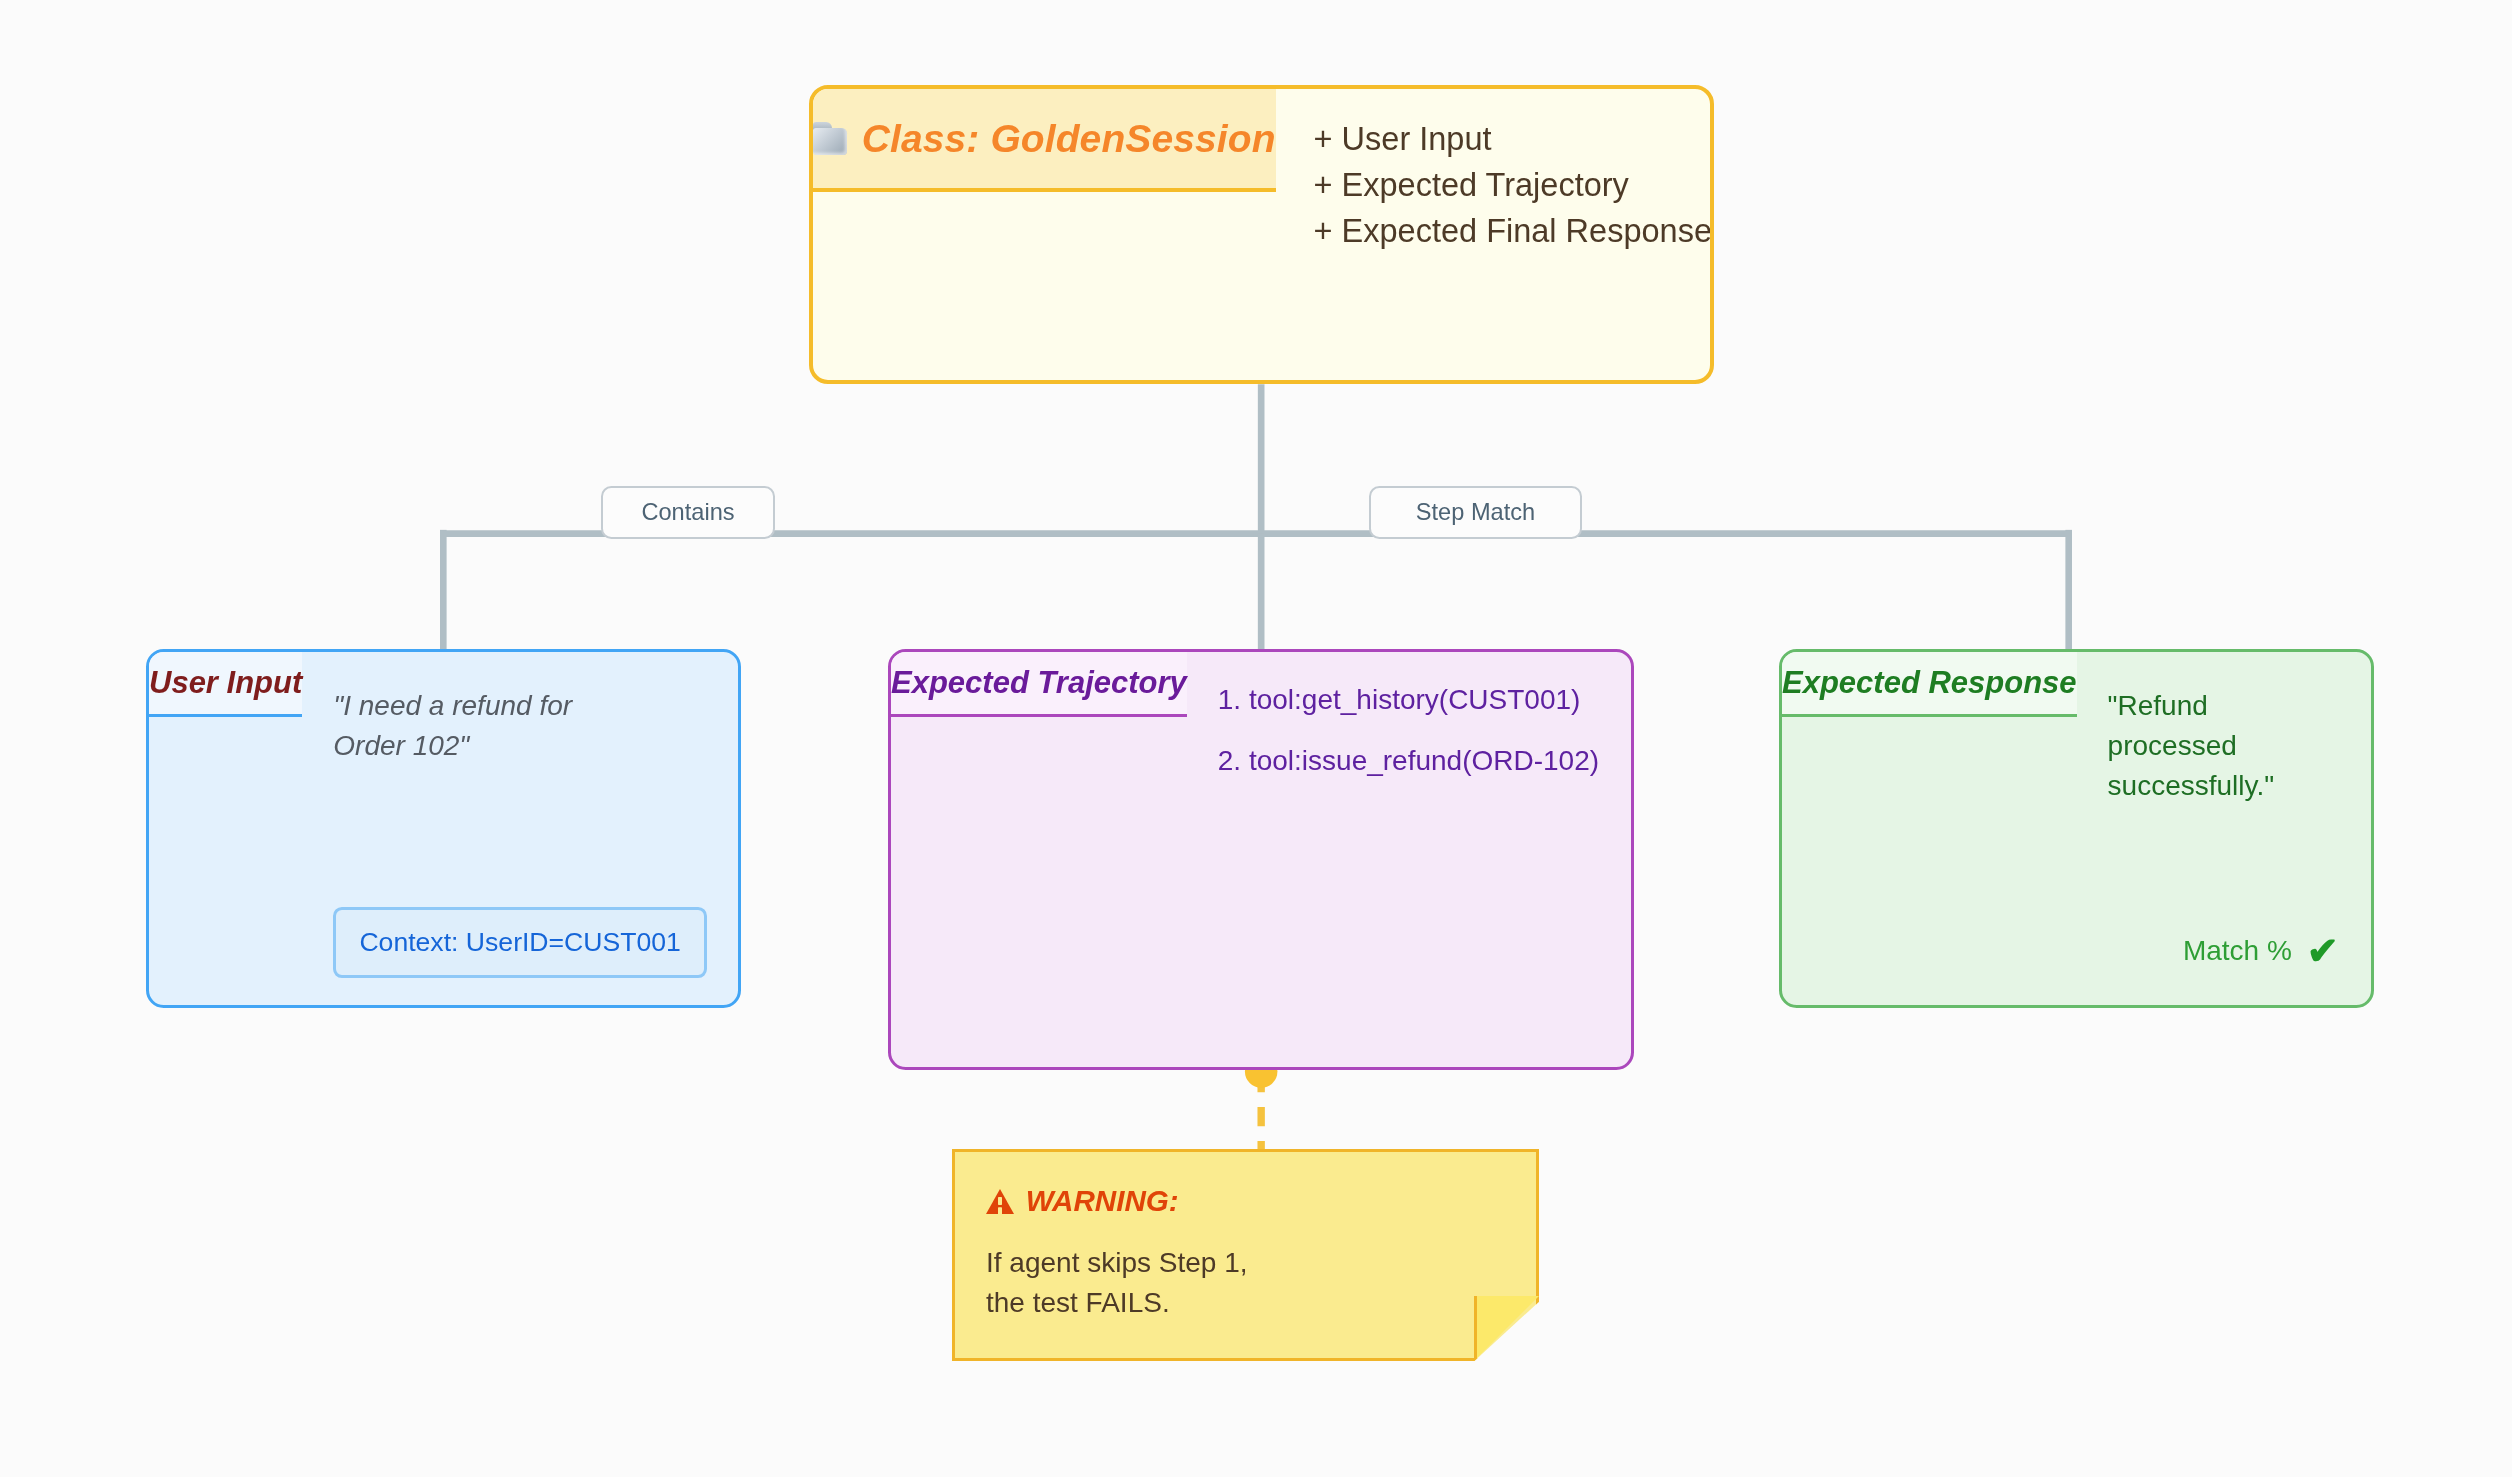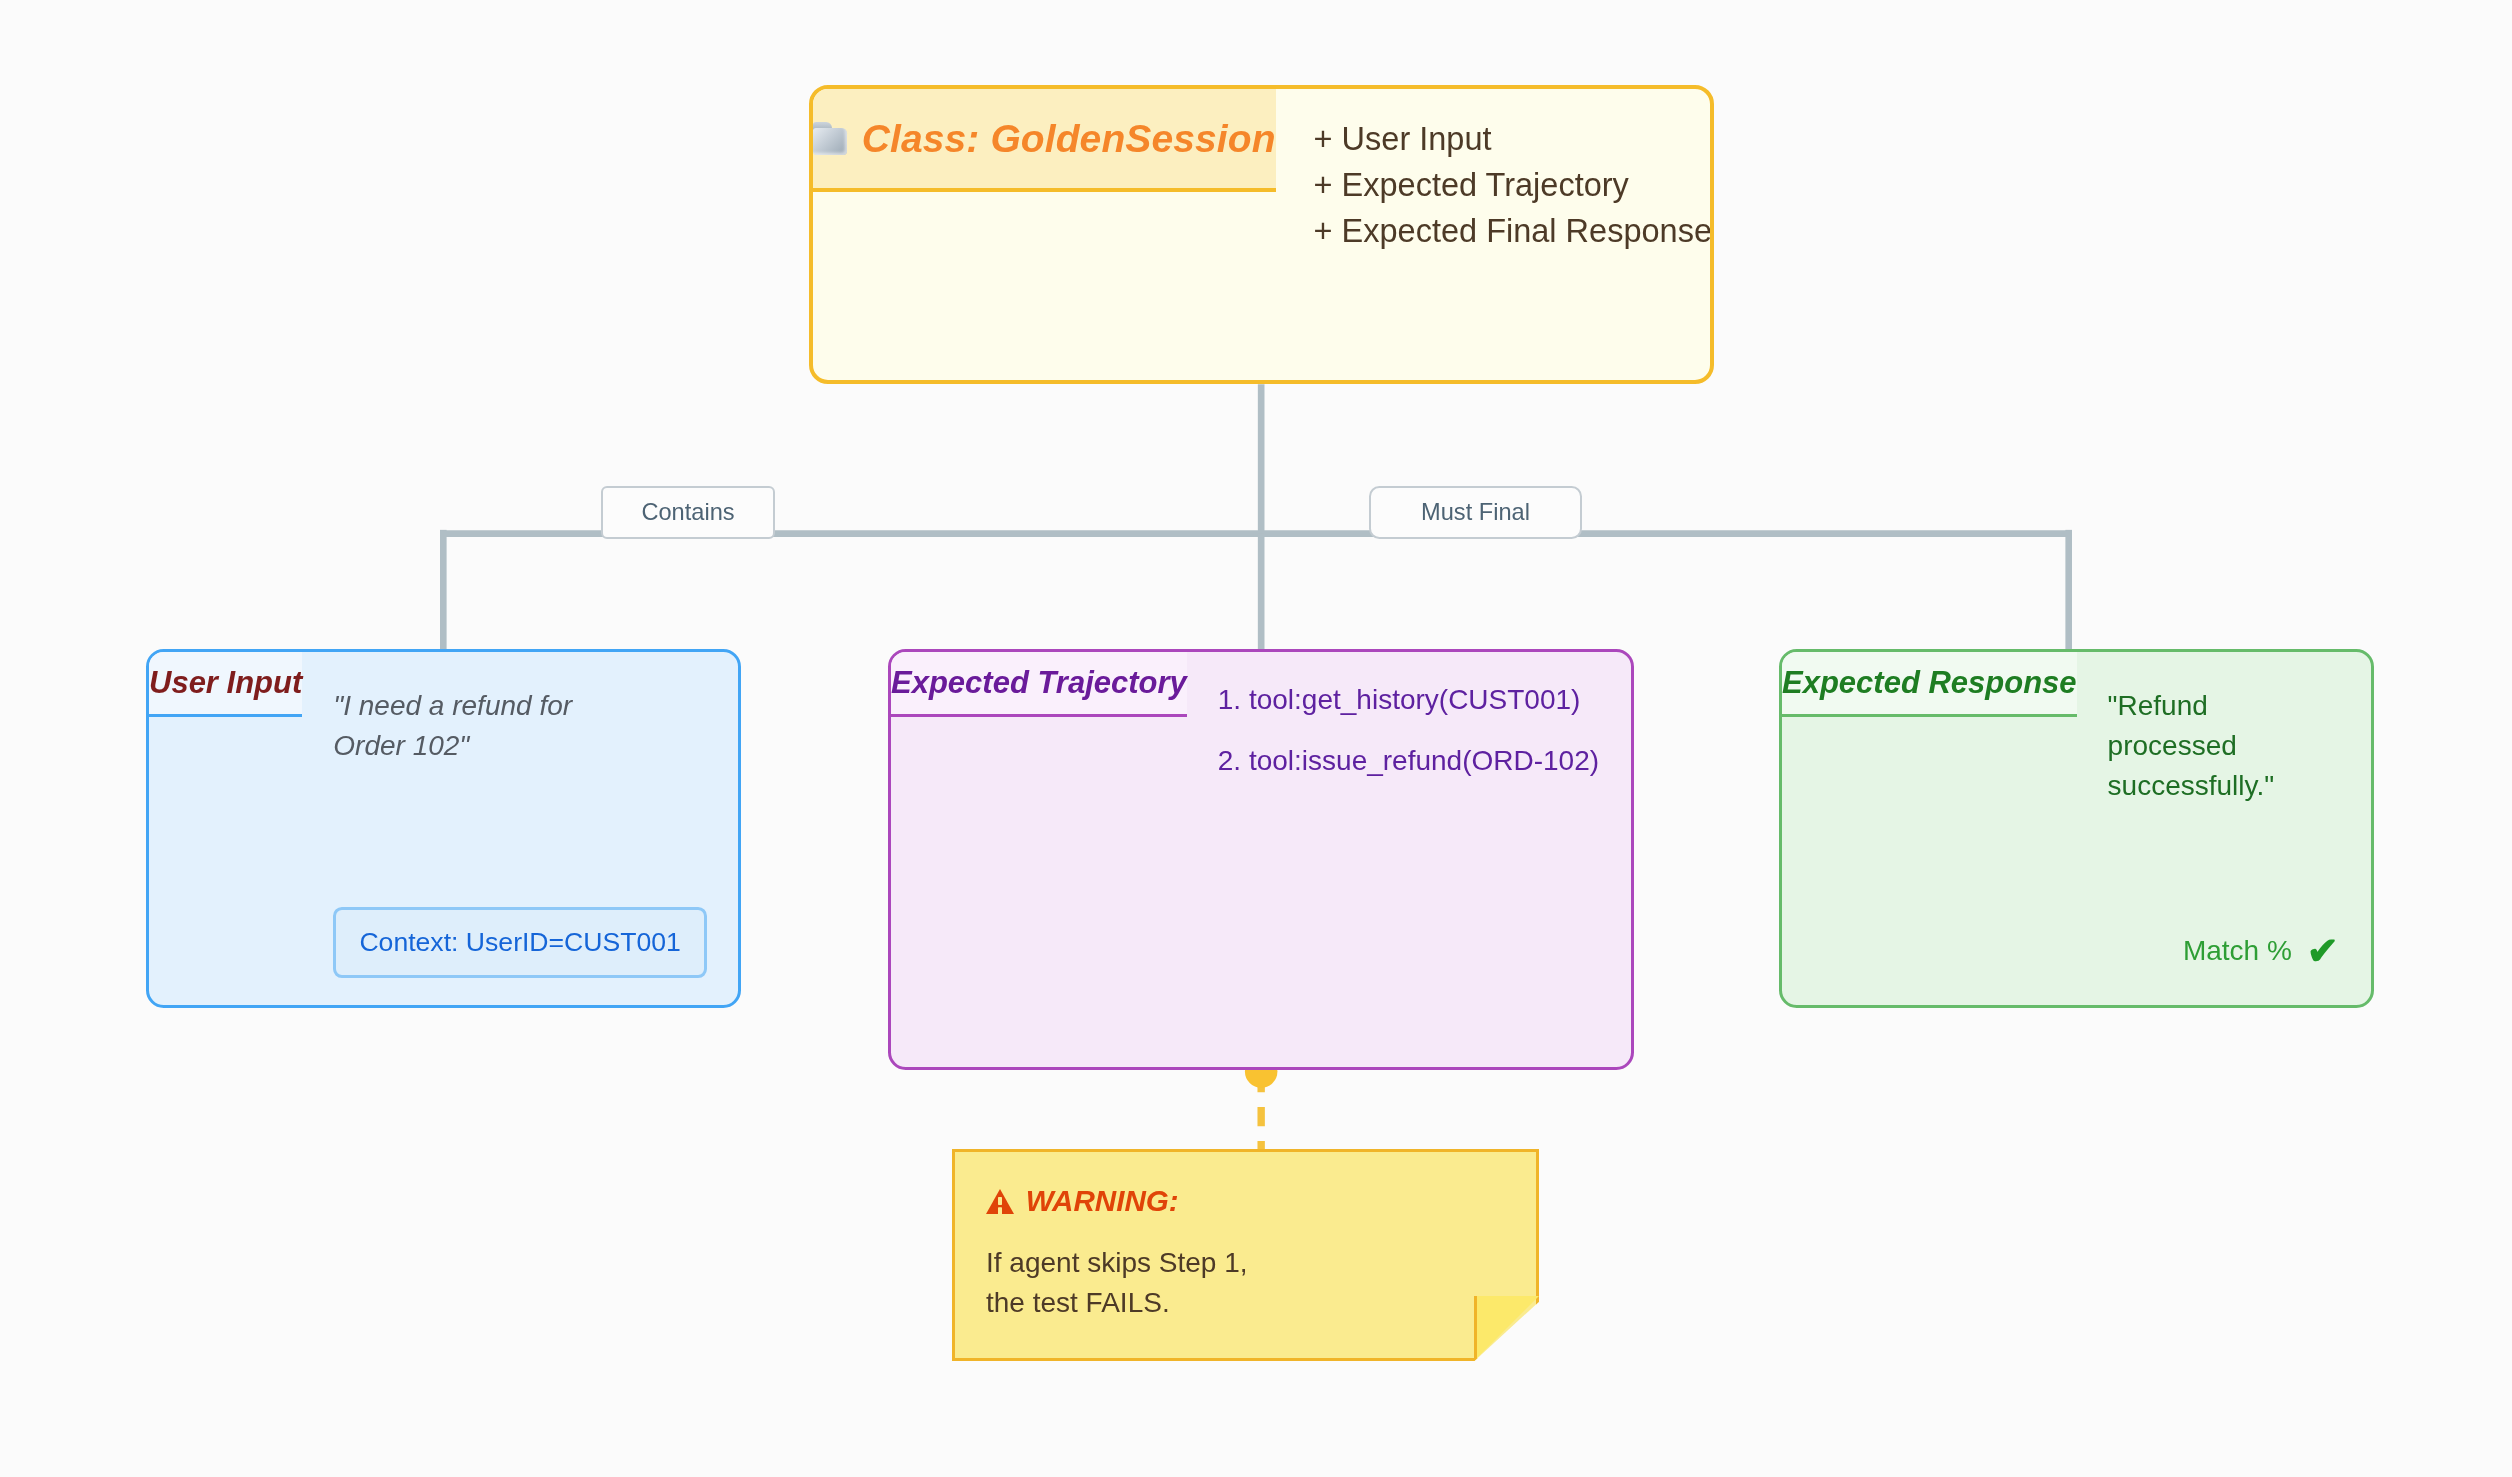--- a/index.html
+++ b/index.html
@@ -278,21 +278,21 @@
     border-radius: 10.3px;
     color: #4d6374;
     font-size: 23.6px;
     display: flex;
     align-items: center;
     justify-content: center;
     white-space: nowrap;
   }
   #label-contains {
     left: 601px; top: 486px;
-    width: 174px; height: 53px; border-radius: 6px;
+    width: 174px; height: 53px;
   }
   #label-must-match {
     left: 1369px; top: 486px;
     width: 213px; height: 53px;
   }
 </style>
 </head>
 <body>
 
 <div id="canvas">
@@ -325,21 +325,21 @@
       <div class="attr-line">+ User Input</div>
       <div class="attr-line">+ Expected Trajectory</div>
       <div class="attr-line">+ Expected Final Response</div>
     </div>
   </div>
 
   <div class="edge-label" id="label-contains">
     <span>Contains</span>
   </div>
   <div class="edge-label" id="label-must-match">
-    <span>Must Final</span>
+    <span>Step Match</span>
   </div>
 
   <div class="node" id="user-input-box">
     <div class="node-header">
       <span>User Input</span>
     </div>
     <div class="node-body">
       <div class="quote-text">"I need a refund for
 Order 102"</div>
       <div class="context-chip">Context: UserID=CUST001</div>

